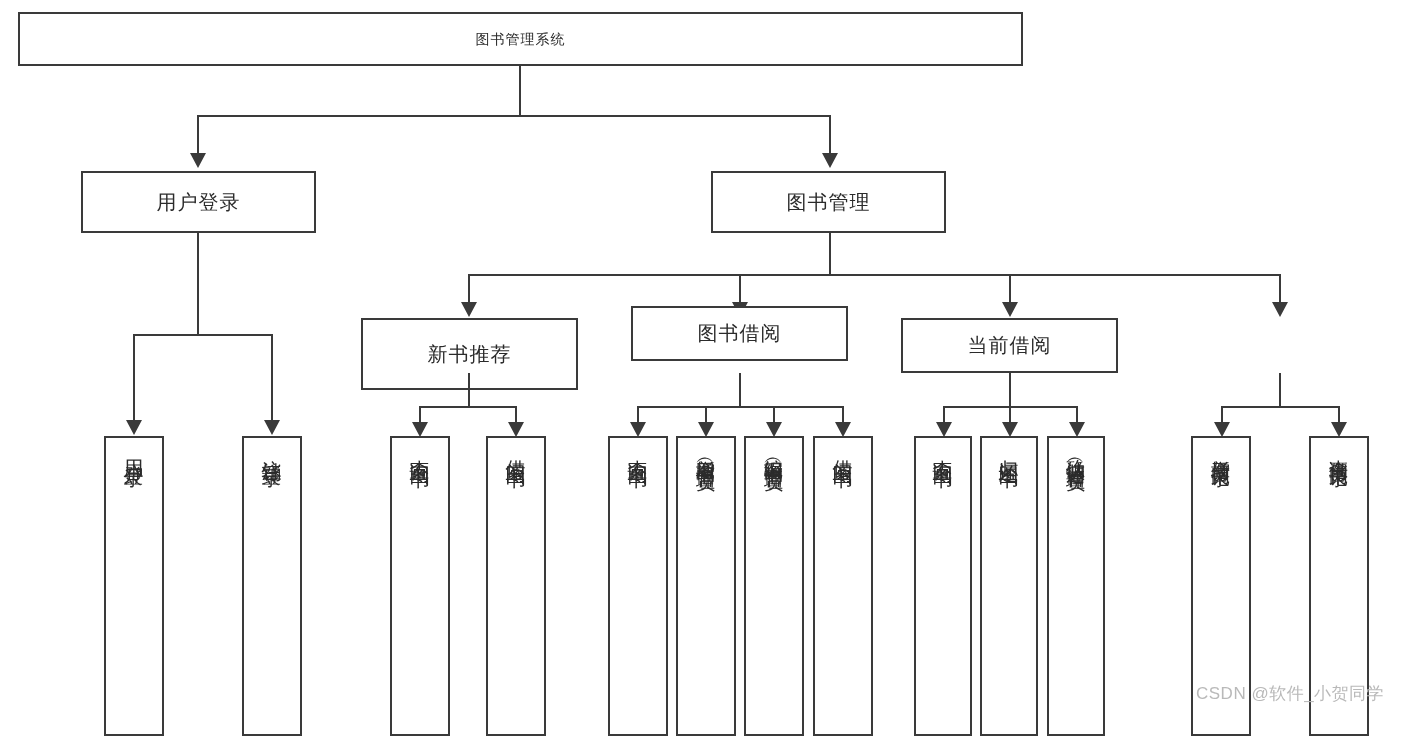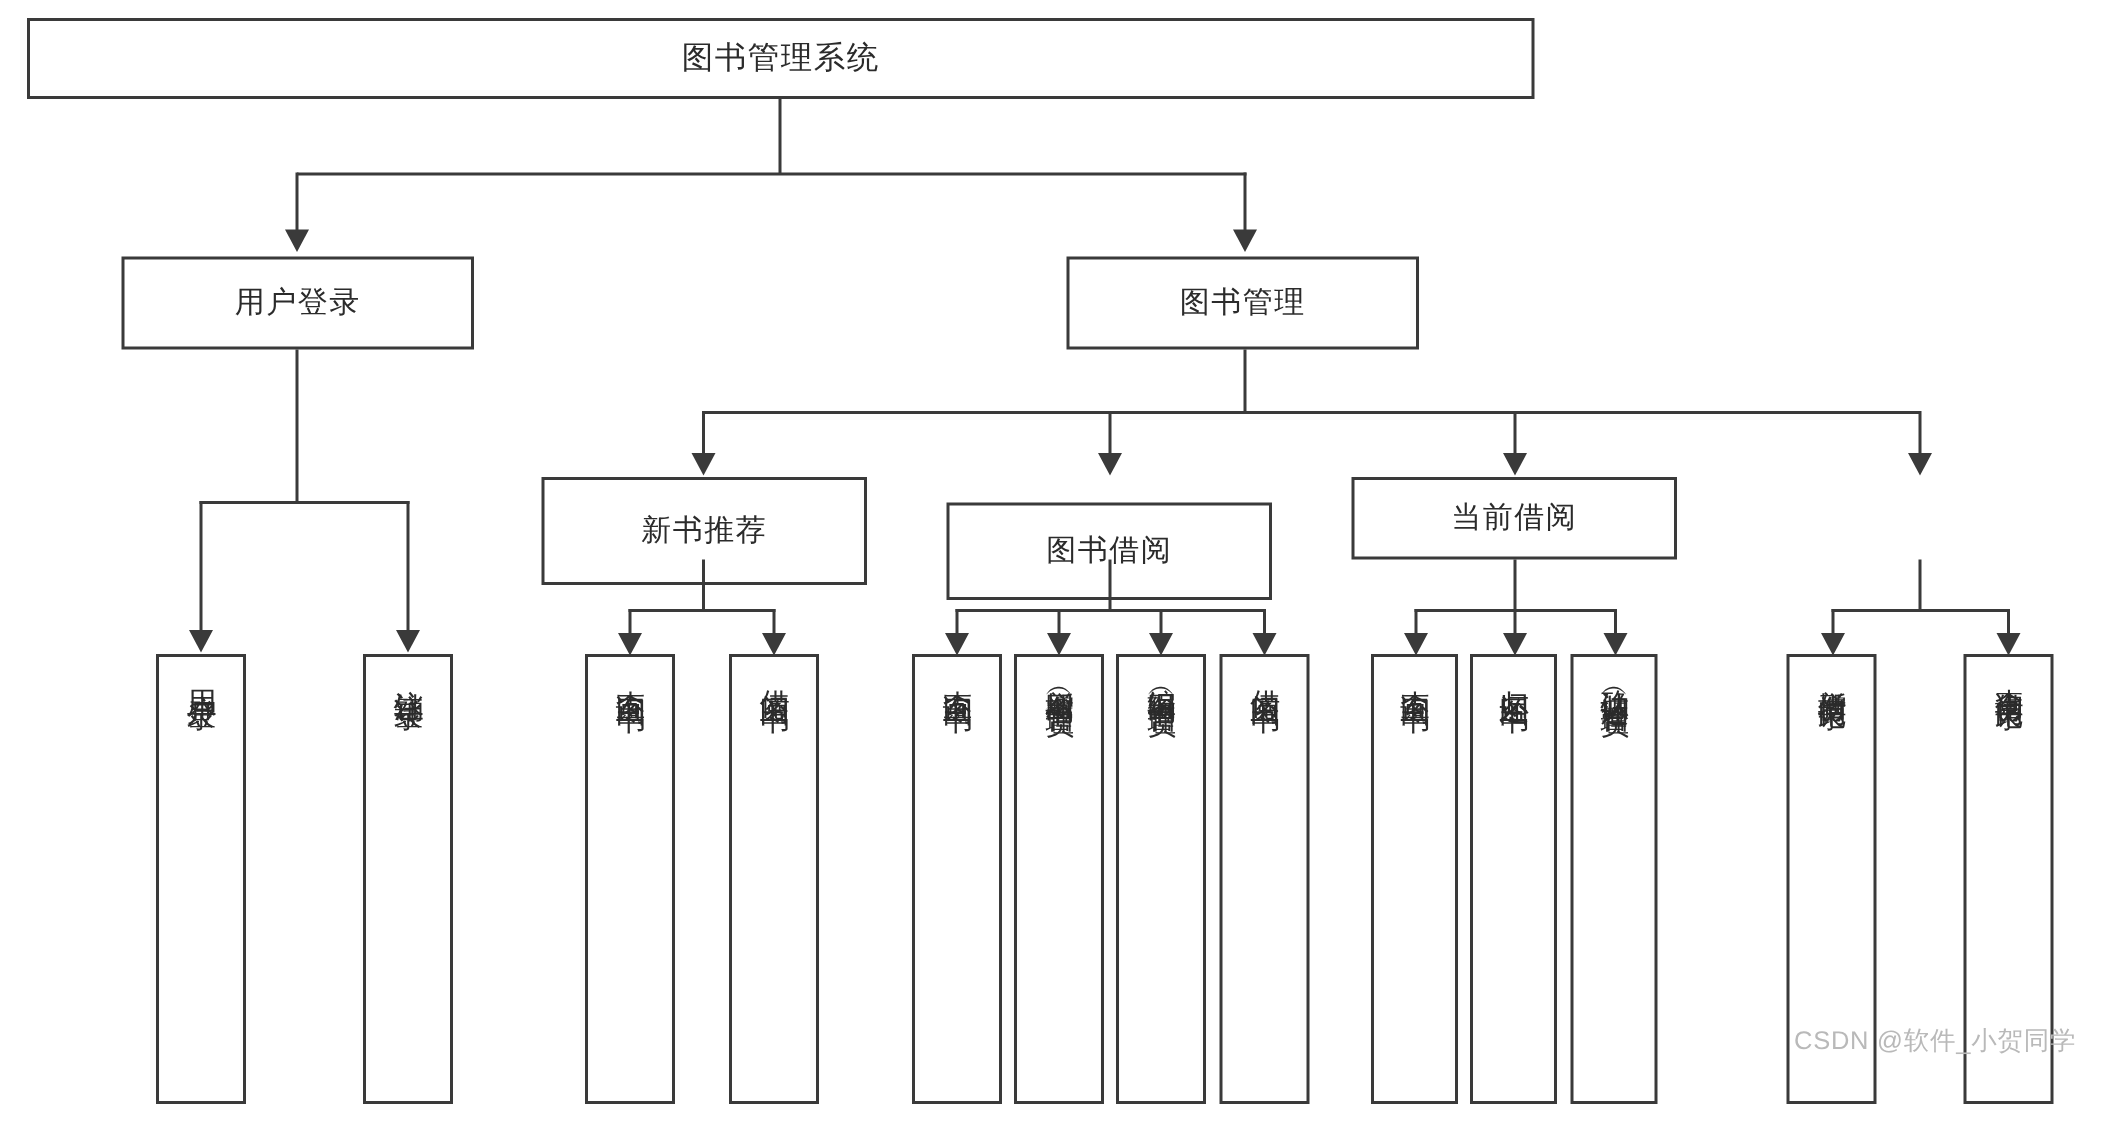--- a/index.html
+++ b/index.html
@@ -29,21 +29,21 @@
     color: #2b2b2b;
   }
   .node .label {
     font-size: 20px;
     line-height: 1.15;
     letter-spacing: 1px;
     white-space: nowrap;
     color: #2b2b2b;
   }
   
-  .node.root .label { font-size: 21px; }
+  .node.root .label { font-size: 14px; }
 
   
   .node.vertical {
     align-items: flex-start;
     justify-content: center;
     padding-top: 6px;
   }
   .node.vertical .label {
     writing-mode: vertical-rl;
     text-orientation: upright;
@@ -127,21 +127,21 @@
   <div class="vline" style="left:739px; top:274px; height:30px;"></div>
   <div class="arrow" style="left:732px; top:302px;"></div>
   <div class="vline" style="left:1009px; top:274px; height:30px;"></div>
   <div class="arrow" style="left:1002px; top:302px;"></div>
   <div class="vline" style="left:1279px; top:274px; height:30px;"></div>
   <div class="arrow" style="left:1272px; top:302px;"></div>
 
   <div class="node" style="left:361px; top:318px; width:217px; height:72px;">
     <span class="label">新书推荐</span>
   </div>
-  <div class="node" style="left:631px; top:335px; width:217px; height:65px;">
+  <div class="node" style="left:631px; top:306px; width:217px; height:55px;">
     <span class="label">图书借阅</span>
   </div>
   <div class="node" style="left:901px; top:318px; width:217px; height:55px;">
     <span class="label">当前借阅</span>
   </div>
 
   <div class="vline" style="left:468px; top:373px; height:34px;"></div>
   <div class="hline" style="left:419px; top:406px; width:98px;"></div>
   <div class="vline" style="left:419px; top:406px; height:18px;"></div>
   <div class="arrow" style="left:412px; top:422px;"></div>

